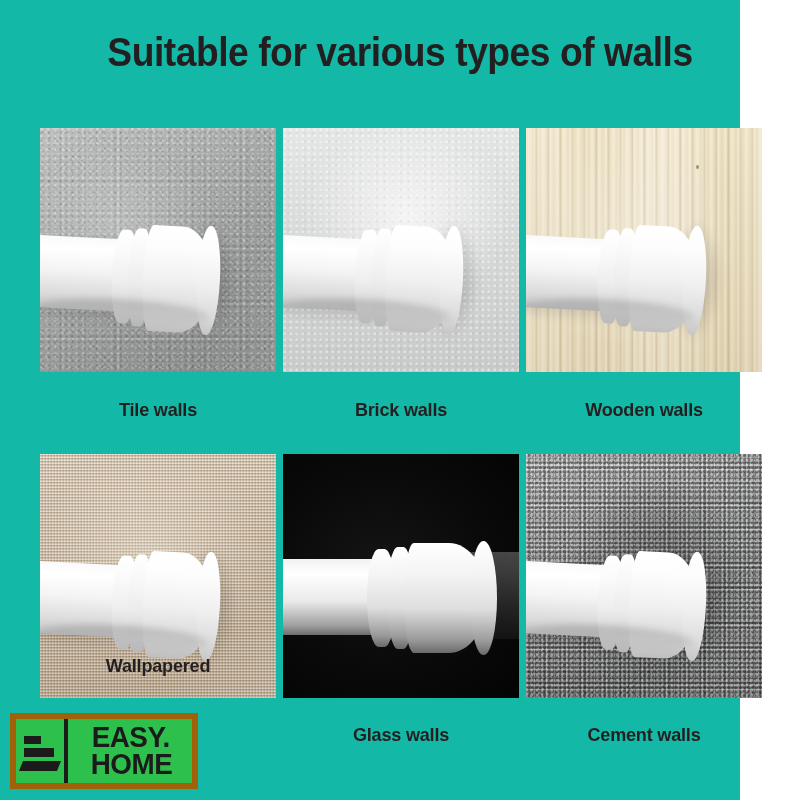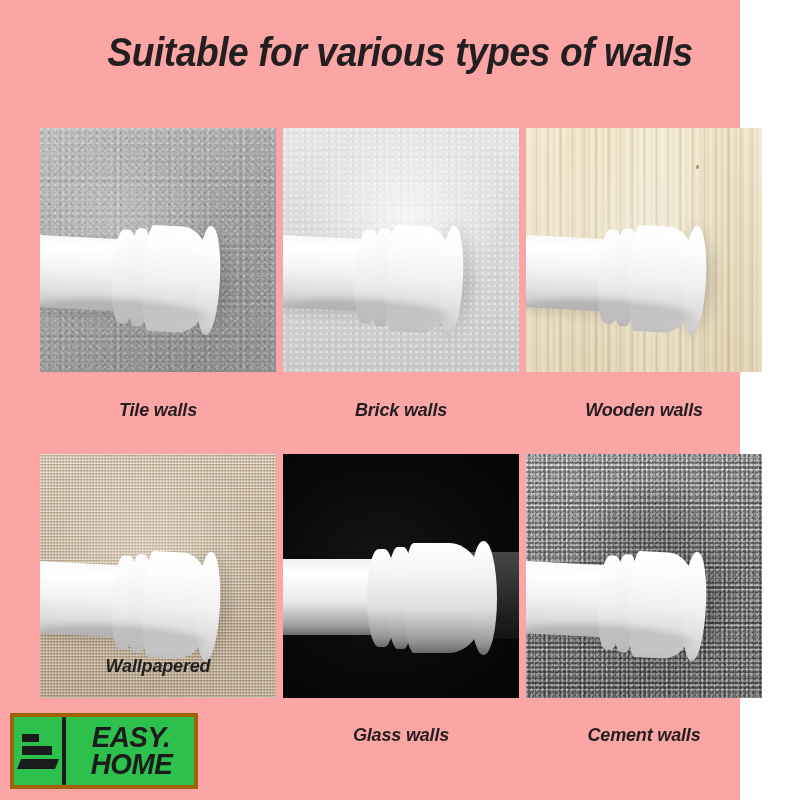--- a/index.html
+++ b/index.html
@@ -13,22 +13,21 @@
     height: 800px;
     overflow: hidden;
     font-family: "Liberation Sans", sans-serif;
     color: #1a1a1a;
   }
 
   .page {
     position: relative;
     width: 740px;
     height: 800px;
-    background: #fca5a5;
-    font-style: italic;
+    background: #14b8a6;
   }
 
   
   .title {
     position: absolute;
     left: 0;
     top: 30px;
     width: 800px;
     text-align: center;
     font-family: "Liberation Sans", sans-serif;
@@ -350,21 +349,21 @@
   .cap5 { left: 526px; top: 724px; }
 
   
   .logo {
     position: absolute;
     left: 10px;
     top: 713px;
     width: 188px;
     height: 76px;
     display: flex;
-    border: 4px solid #a16207;
+    border: 6px solid #a16207;
     box-sizing: border-box;
     background: #2ec04c;
   }
   .logo-mark {
     position: relative;
     width: 52px;
     border-right: 4px solid #1b1b1b;
     box-sizing: border-box;
     background: #2ec04c;
     flex: 0 0 auto;

